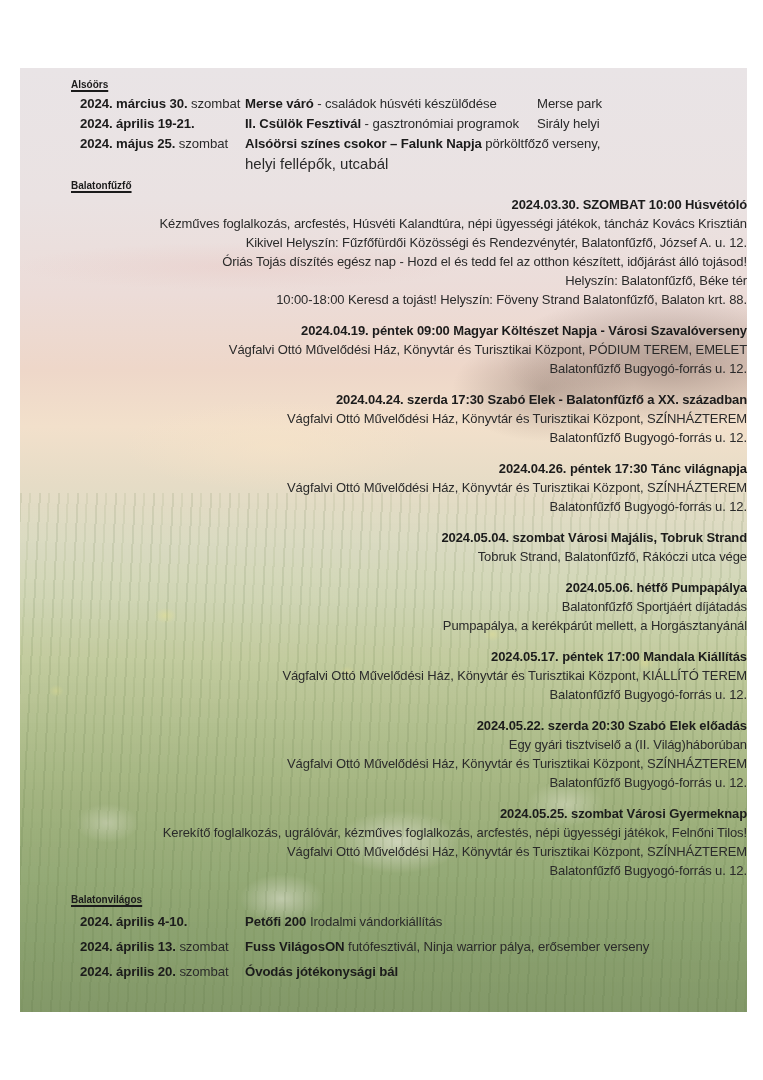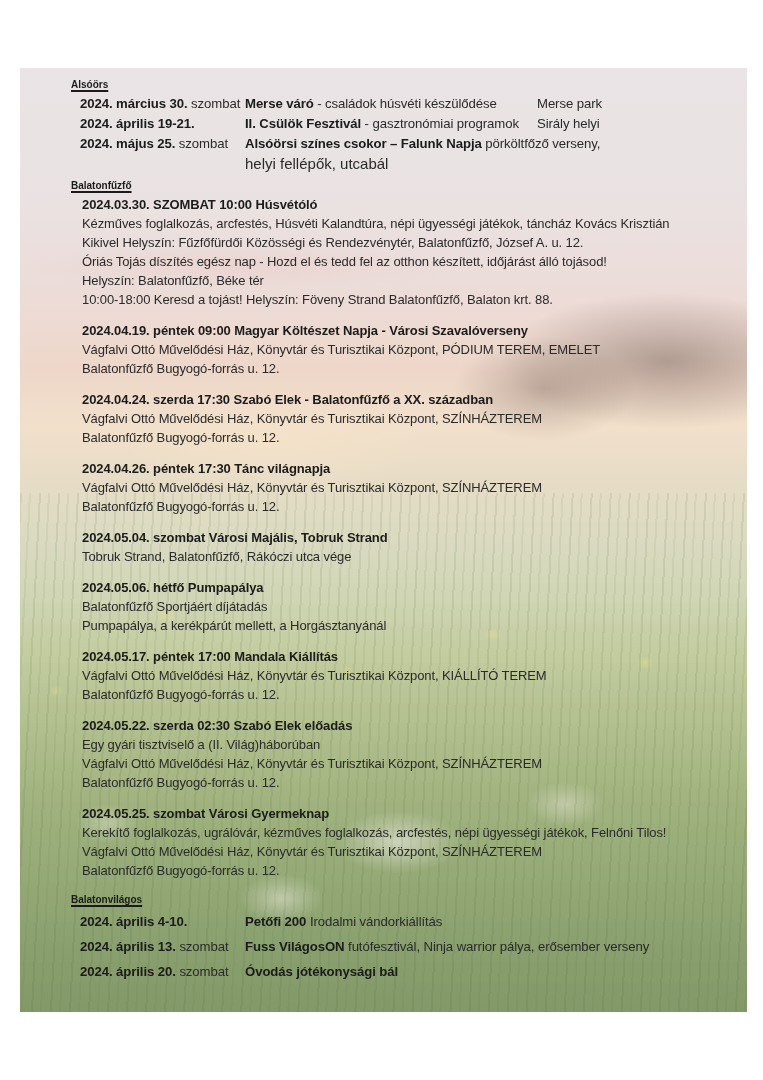--- a/index.html
+++ b/index.html
@@ -56,21 +56,21 @@
   }
   .sec-title.gap{margin-top:2px;}
   .sec-title.gap2{margin-top:10px;}
   .trow{position:relative;padding-left:9px;font-size:13.2px;line-height:20px;white-space:nowrap;letter-spacing:-0.1px;}
   .vrow{line-height:25px;}
   .dcell{display:inline-block;width:165px;vertical-align:top;}
   b,.b{font-weight:700;color:#1b1b1b;text-align:right;}
   .loc{position:absolute;left:466px;top:0;}
   .cont{padding-left:174px;font-size:15px;line-height:20px;white-space:nowrap;}
   .events{margin-top:0;}
-  .event{padding-left:11px;font-size:13px;line-height:19px;letter-spacing:-0.1px;}
+  .event{padding-left:11px;font-size:13px;line-height:19px;letter-spacing:-0.1px;text-align:right;}
   .event + .event{margin-top:12px;}
   .event div{white-space:nowrap;}
   .eh{font-weight:700;color:#1b1b1b;}
 </style>
 </head>
 <body>
 
 <div class="photo"></div>
 
 <div class="content">
@@ -132,21 +132,21 @@
       <div>Pumpapálya, a kerékpárút mellett, a Horgásztanyánál</div>
     </div>
 
     <div class="event">
       <div class="eh">2024.05.17. péntek 17:00 Mandala Kiállítás</div>
       <div>Vágfalvi Ottó Művelődési Ház, Könyvtár és Turisztikai Központ, KIÁLLÍTÓ TEREM</div>
       <div>Balatonfűzfő Bugyogó-forrás u. 12.</div>
     </div>
 
     <div class="event">
-      <div class="eh">2024.05.22. szerda 02:30 Szabó Elek előadás</div>
+      <div class="eh">2024.05.22. szerda 20:30 Szabó Elek előadás</div>
       <div>Egy gyári tisztviselő a (II. Világ)háborúban</div>
       <div>Vágfalvi Ottó Művelődési Ház, Könyvtár és Turisztikai Központ, SZÍNHÁZTEREM</div>
       <div>Balatonfűzfő Bugyogó-forrás u. 12.</div>
     </div>
 
     <div class="event">
       <div class="eh">2024.05.25. szombat Városi Gyermeknap</div>
       <div>Kerekítő foglalkozás, ugrálóvár, kézműves foglalkozás, arcfestés, népi ügyességi játékok, Felnőni Tilos!</div>
       <div>Vágfalvi Ottó Művelődési Ház, Könyvtár és Turisztikai Központ, SZÍNHÁZTEREM</div>
       <div>Balatonfűzfő Bugyogó-forrás u. 12.</div>

